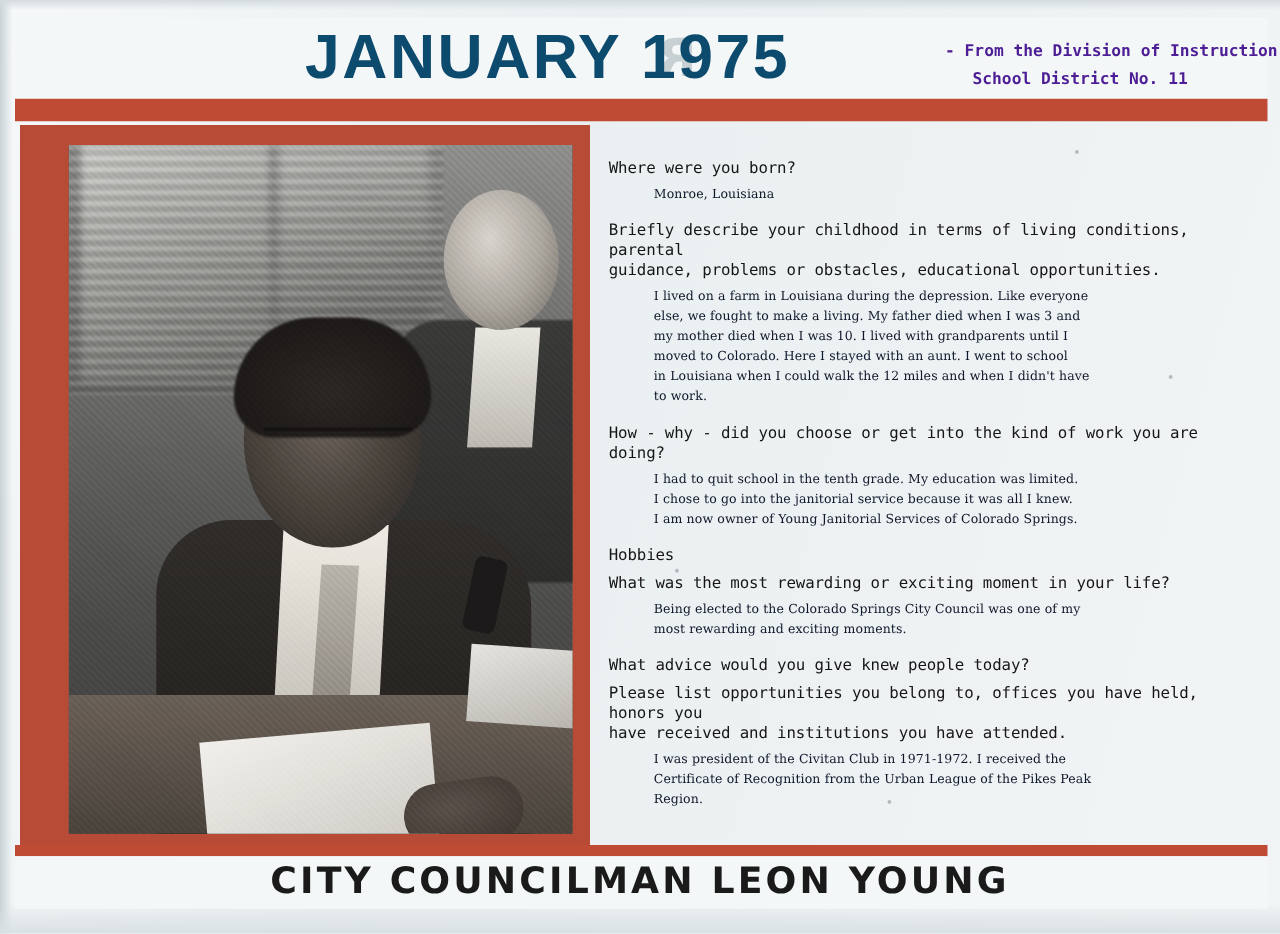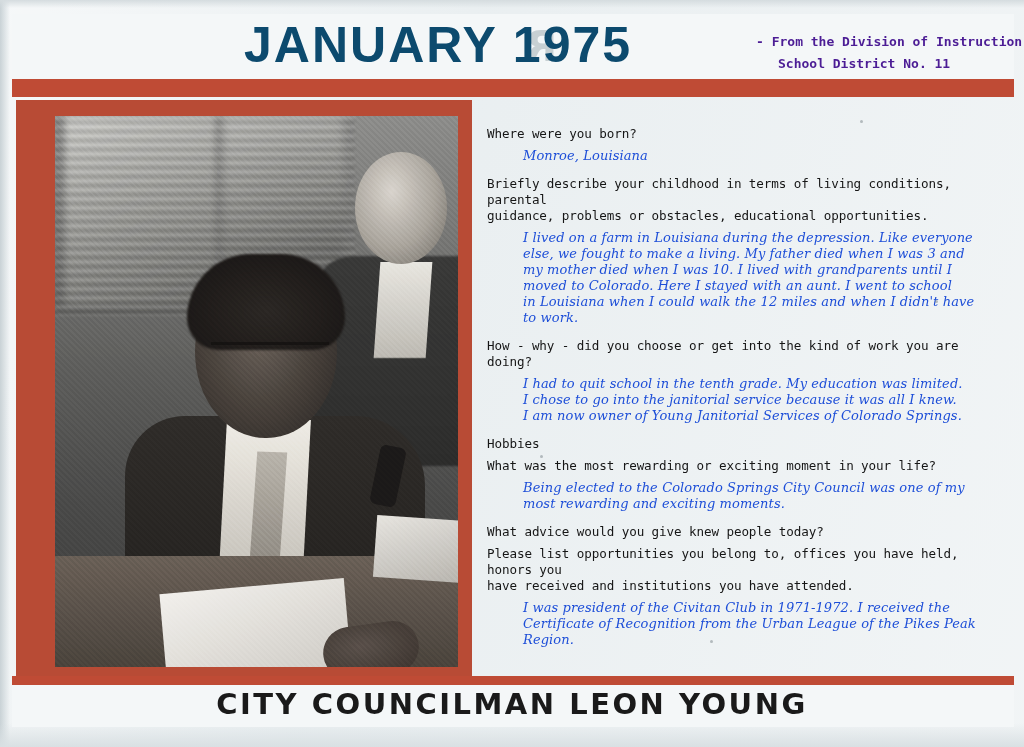--- a/index.html
+++ b/index.html
@@ -270,24 +270,23 @@
     font-family: "DejaVu Sans Mono", monospace;
     font-size: 12.6px;
     line-height: 16px;
     color: #161616;
     white-space: pre-line;
     margin: 0 0 6px 0;
     letter-spacing: -0.1px;
   }
   .a {
     font-family: "DejaVu Serif", serif;
-    font-style: italic;
-    font-size: 13px;
+    font-size: 10px;
     line-height: 16px;
-    color: #1d4ed8;
+    color: #0f172a;
     white-space: pre-line;
     margin: 0 0 12px 0;
     padding-left: 36px;
     letter-spacing: 0.1px;
   }
 
   
   .footer-rule-top {
     position: absolute;
     left: 12px;

